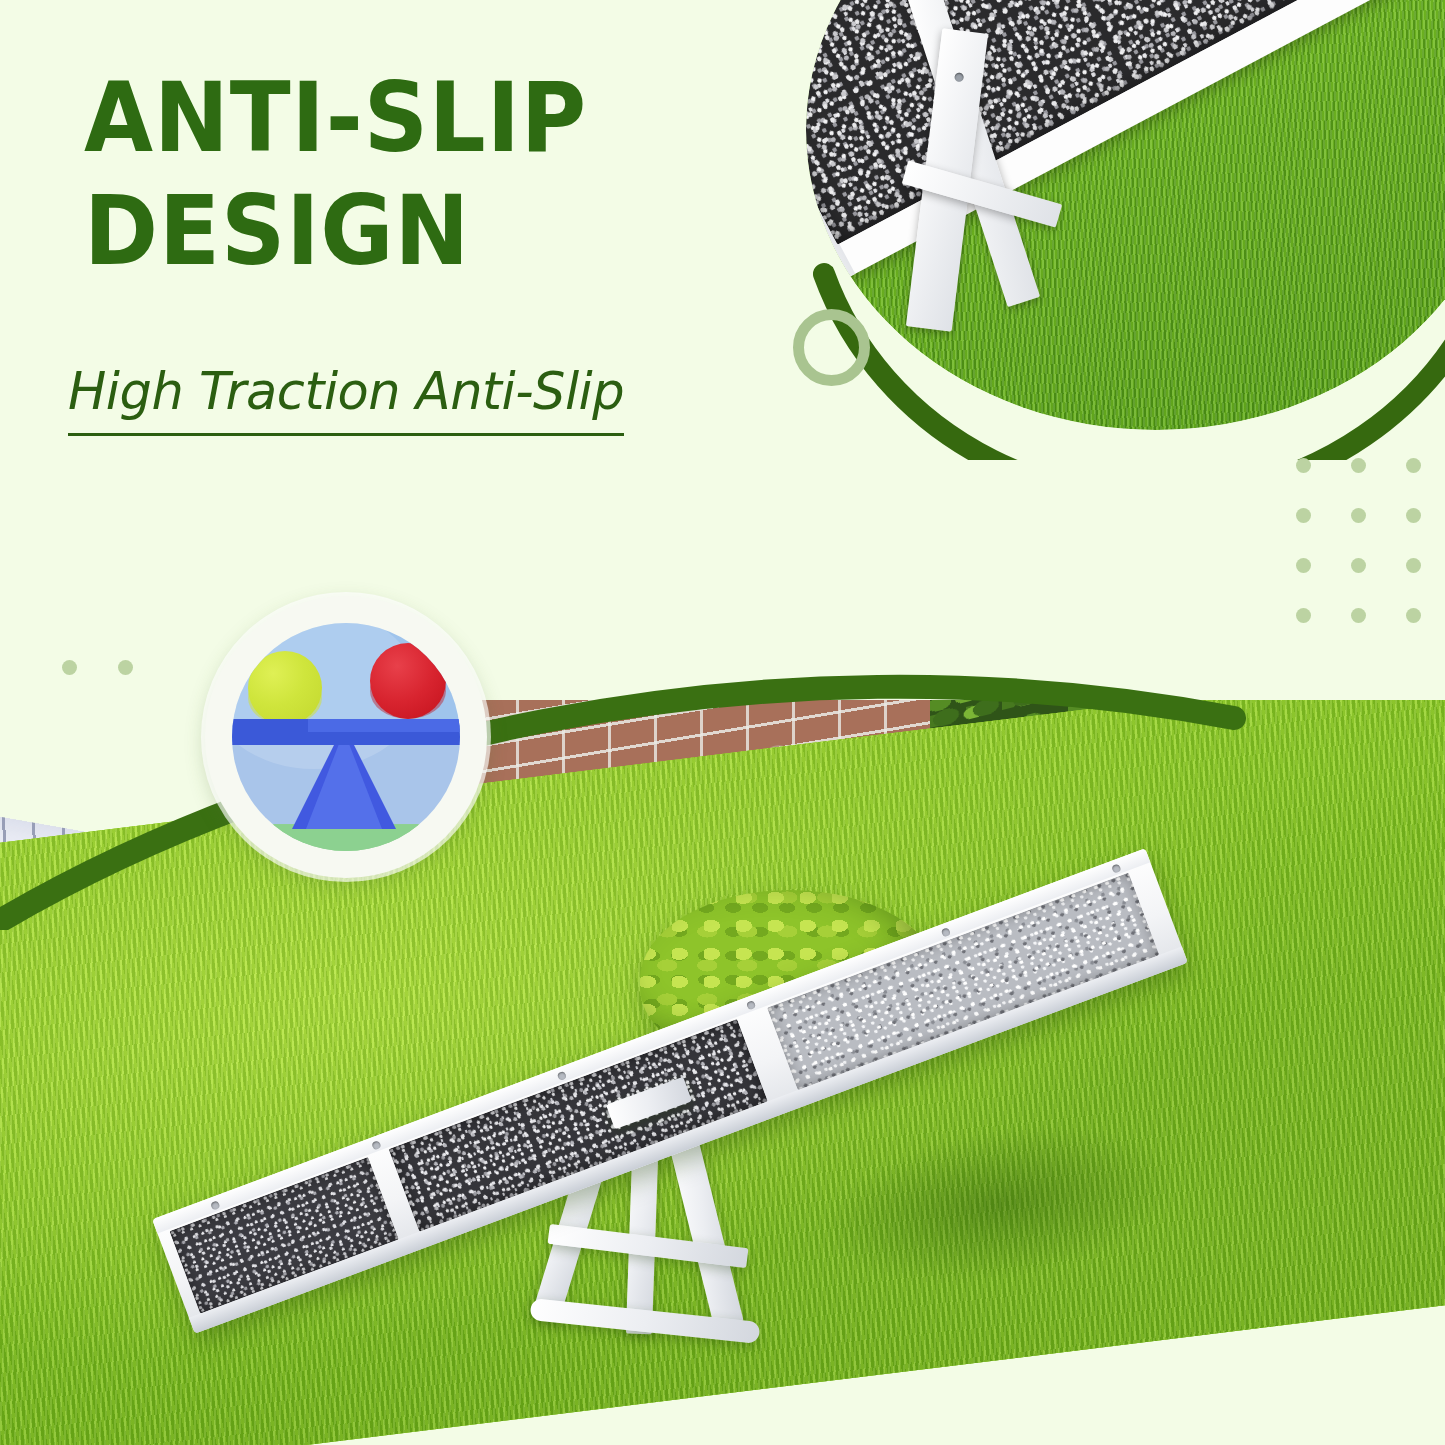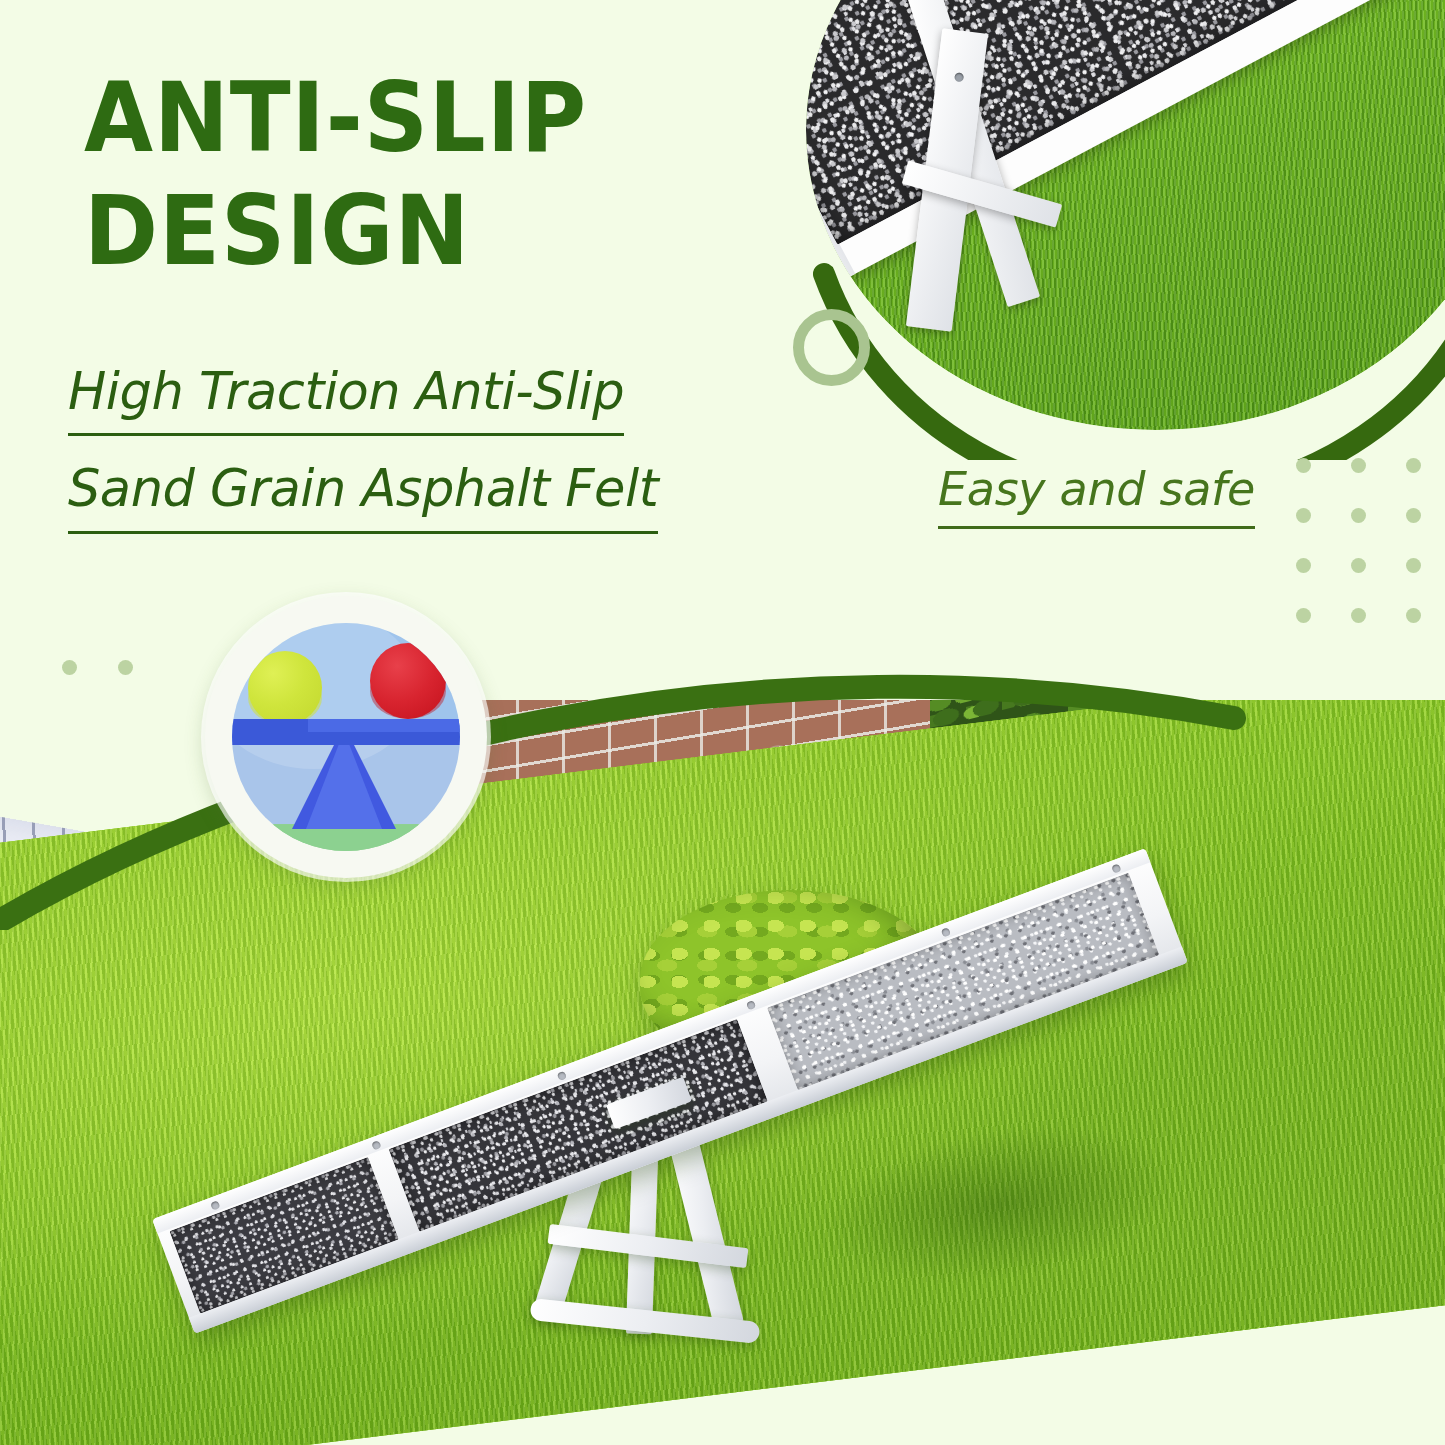--- a/index.html
+++ b/index.html
@@ -43,21 +43,21 @@
     color:#2b5e11;
     font-style:italic;
     font-size:51px;
     line-height:1.46;
     letter-spacing:-0.5px;
   }
   #subhead .ln {
     display:inline-block;
     border-bottom:3px solid #2b5e11;
     padding-bottom:4px;
-    margin-bottom:16px;
+    margin-bottom:8px;
     white-space:nowrap;
   }
 
   
   #caption {
     position:absolute; left:938px; top:456px; width:360px;
     color:#46751d;
     font-style:italic;
     font-size:46px;
     line-height:1.46;
@@ -404,25 +404,24 @@
       <span></span>
   </div>
 
   <div id="headline">
     <span class="ln">Anti-Slip</span>
     <span class="ln">Design</span>
   </div>
 
   <div id="subhead">
     <span class="ln">High Traction Anti-Slip</span><br>
-    <span class="ln">Sand Grain Asphalt Felt</span>
   </div>
 
   <div id="caption">
-    <span class="ln">Easy and safe</span><br>
+    <br>
   </div>
 
   <div id="photo">
     <div id="photo-bg"></div>
 
     <div id="deck"></div>
     <div id="deck-edge"></div>
 
     <div id="brick-top"></div>
     <div id="brick"></div>

